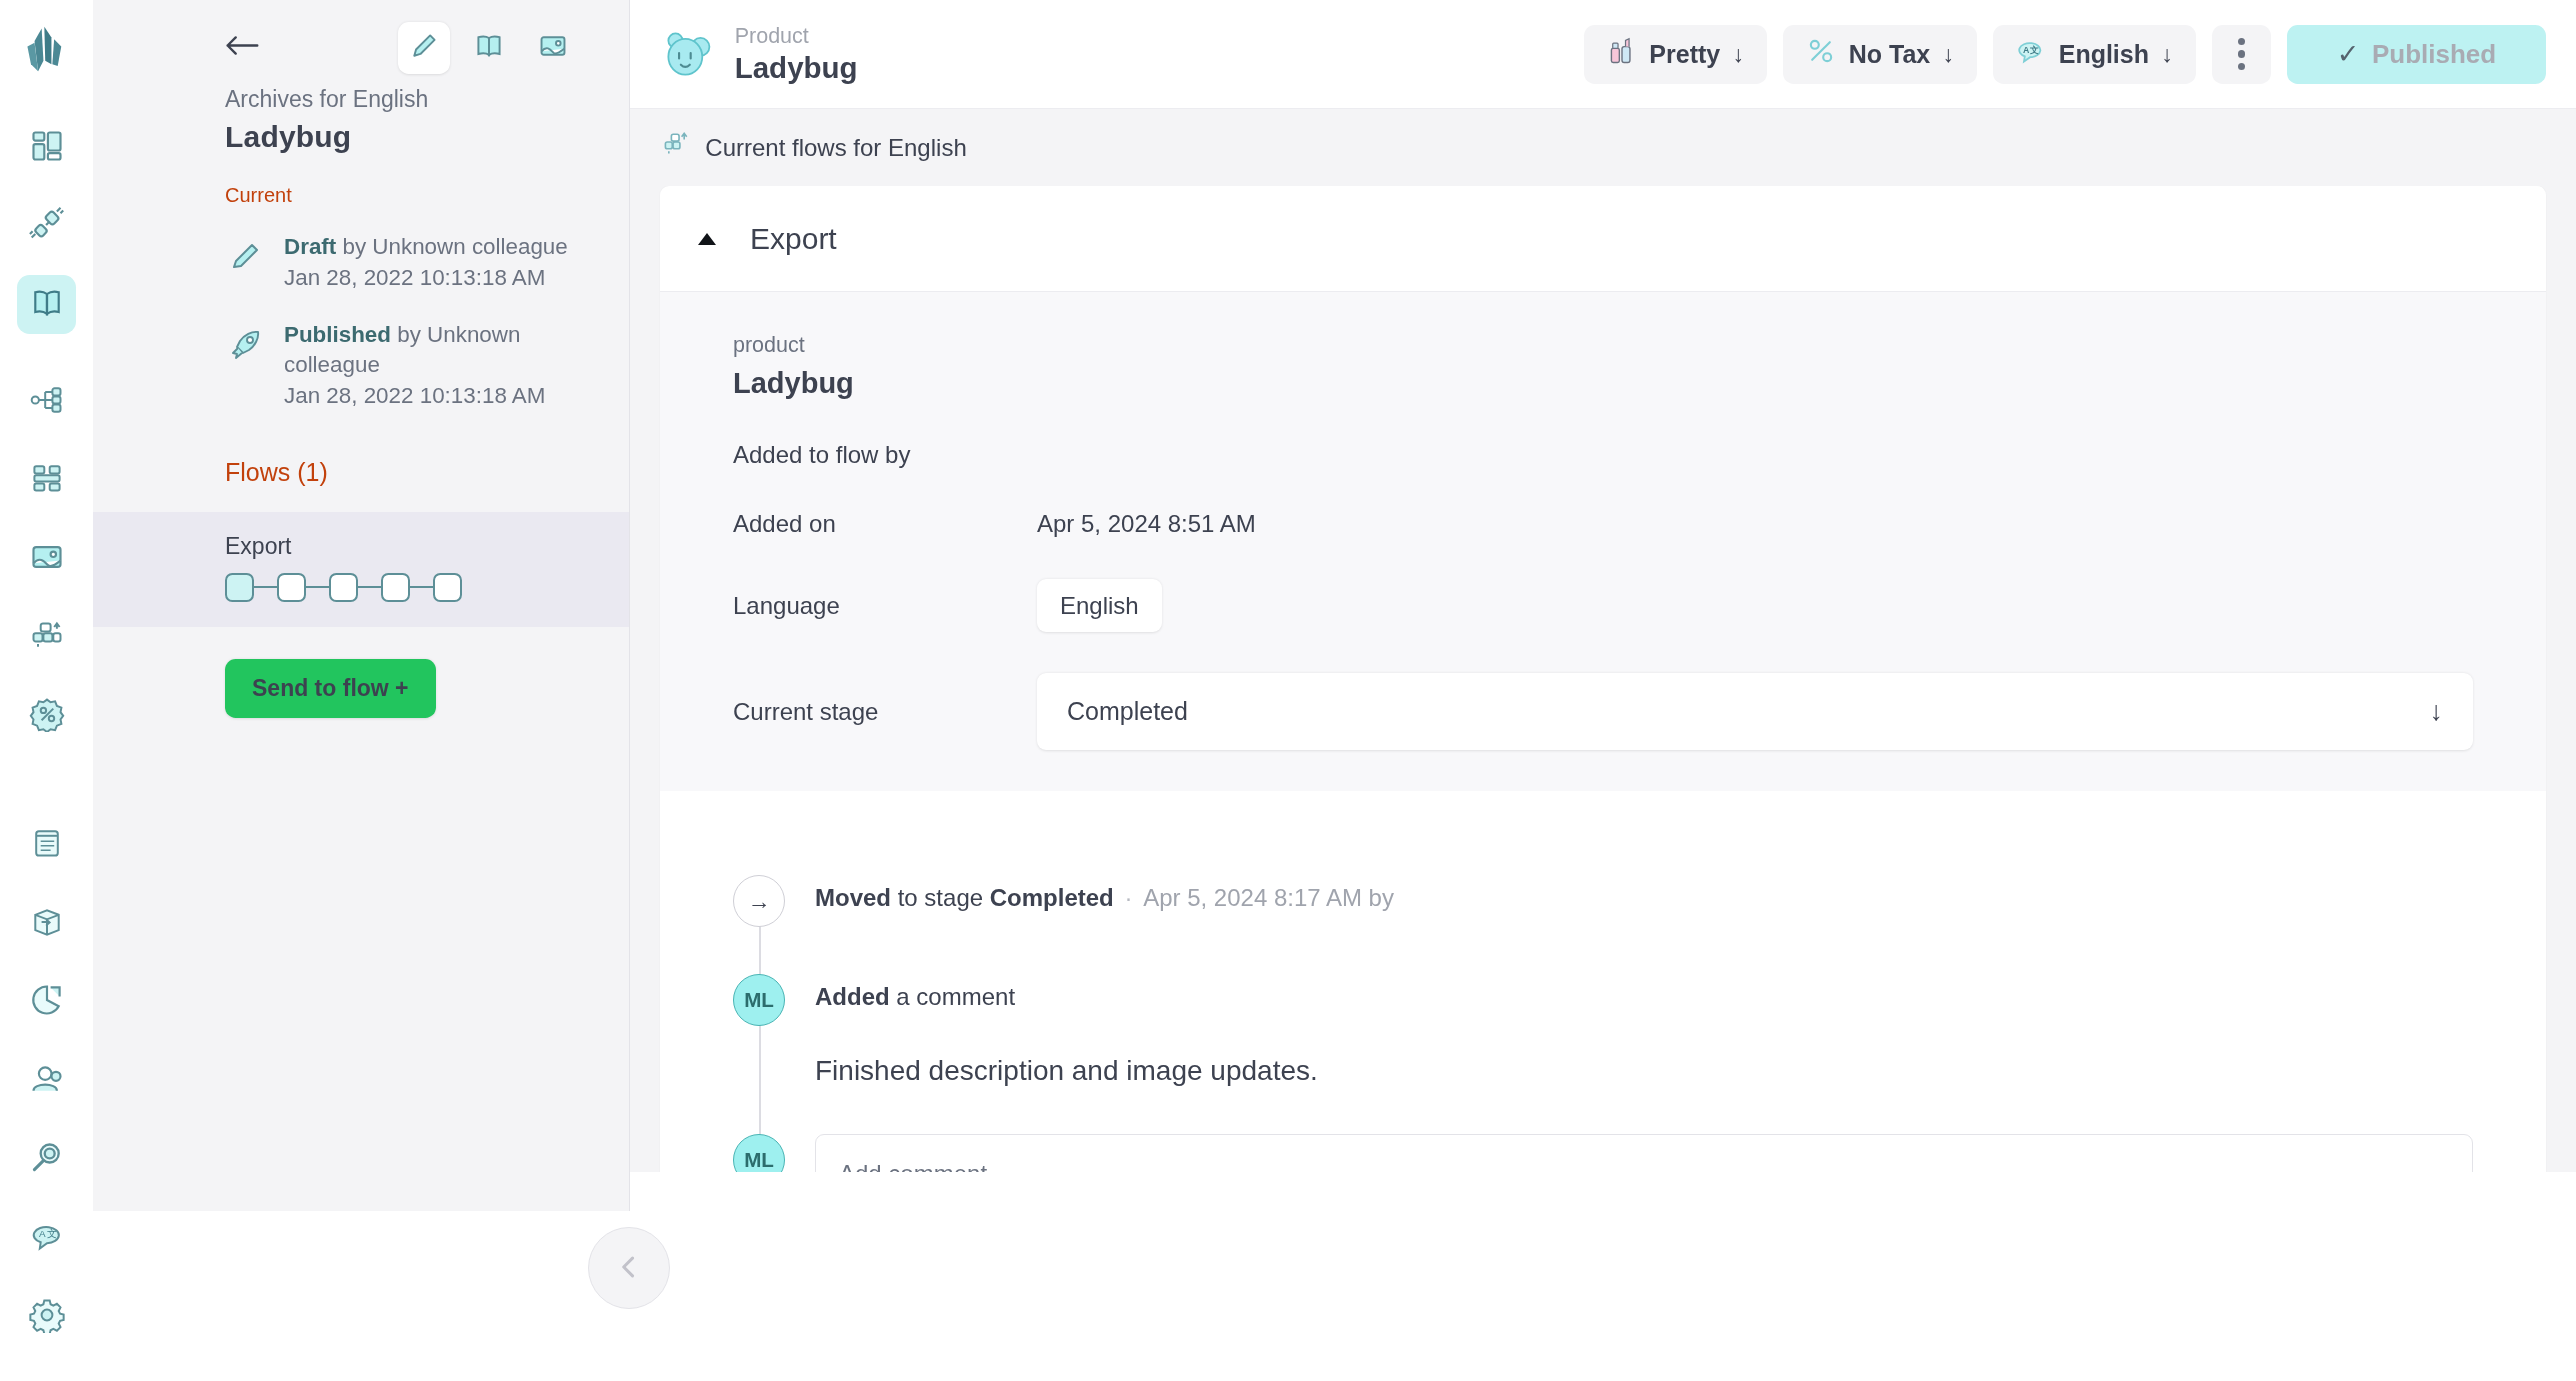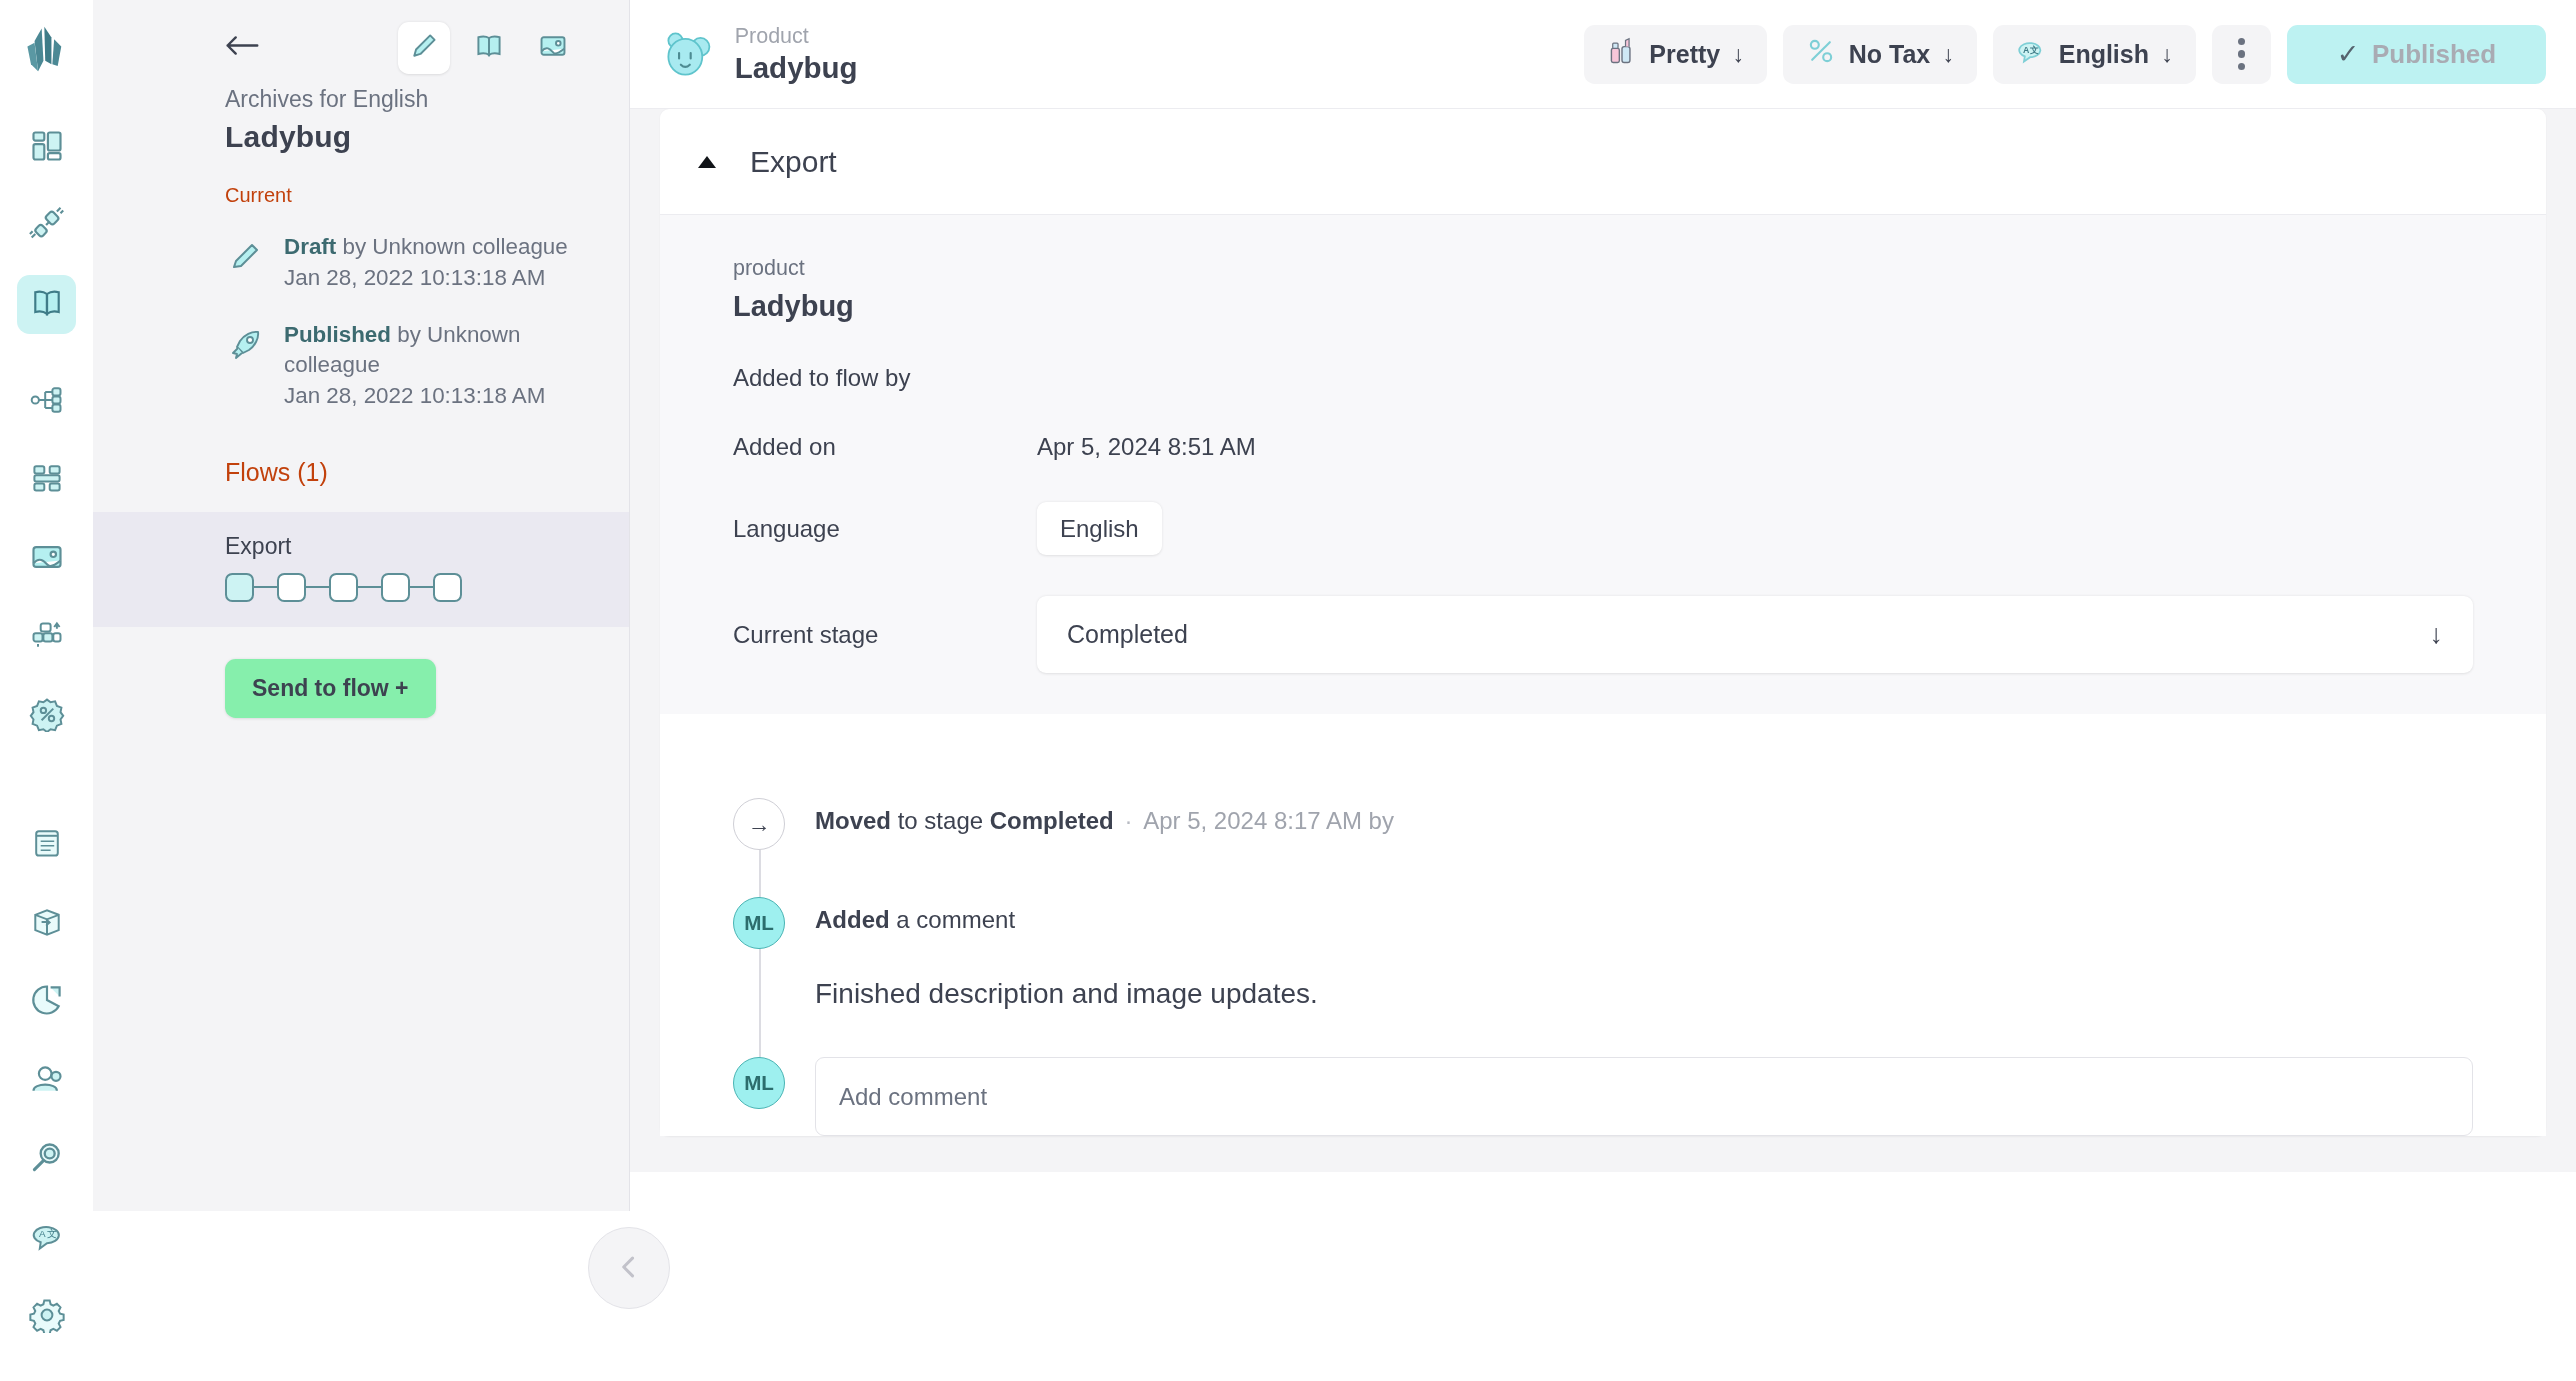--- a/index.html
+++ b/index.html
@@ -76,21 +76,21 @@
   }
   .flow-name { font-size: 23px; color: #3d4250; }
   .stepper { display: flex; align-items: center; margin-top: 12.5px; }
   .step-box { width: 29px; height: 29px; border: 2.2px solid #5d8f97; border-radius: 7.2px; background: #ffffff; }
   .step-box.done { background: #cdf3f3; }
   .step-line { width: 23px; height: 2.2px; background: #5d8f97; }
 
   .send-flow {
     margin: 32px 0 0 0;
     display: inline-block;
-    background: #86efac; border-radius: 10.7px;
+    background: #22c55e; border-radius: 10.7px;
     padding: 16px 27px;
     font-size: 23px; font-weight: bold; color: #3d4250;
     box-shadow: 0 0.9px 2.7px rgba(0,0,0,.10);
     cursor: pointer;
   }
 
   .collapse-handle {
     position: absolute; right: -41px; top: 1227px;
     width: 82px; height: 82px; border-radius: 50%;
     background: #f4f4f6; border: 1.8px solid #e3e3e8;
@@ -538,20 +538,32 @@
           <i></i>
         </div>
 
         <div class="tb-publish">
           <span class="chk">✓</span>
           <span>Published</span>
         </div>
       </div>
     </div>
 
+    <div class="breadcrumb">
+      <span>
+        <svg width="29" height="29" viewBox="0 0 34 34" fill="none" stroke="#7ab4bd" stroke-width="1.9">
+          <rect x="11" y="5" width="9" height="8" rx="2.2" fill="#fff"></rect>
+          <rect x="4" y="14" width="8" height="8" rx="2.2" fill="#cdf3f3"></rect>
+          <rect x="13" y="14" width="8" height="8" rx="2.2" fill="#cdf3f3"></rect>
+          <path d="M8 25 L8 29" stroke-dasharray="2.5 2.5"></path>
+          <path d="M26 11 L26 5 M23 8 L26 4 L29 8"></path>
+        </svg>
+      </span>
+      <span class="bc-txt">Current flows for English</span>
+    </div>
 
     <div class="scroll-area">
       <div class="card">
 
         <div class="card-head">
           <span class="tri"></span>
           <span class="card-head-title">Export</span>
         </div>
 
         <div class="card-body">

